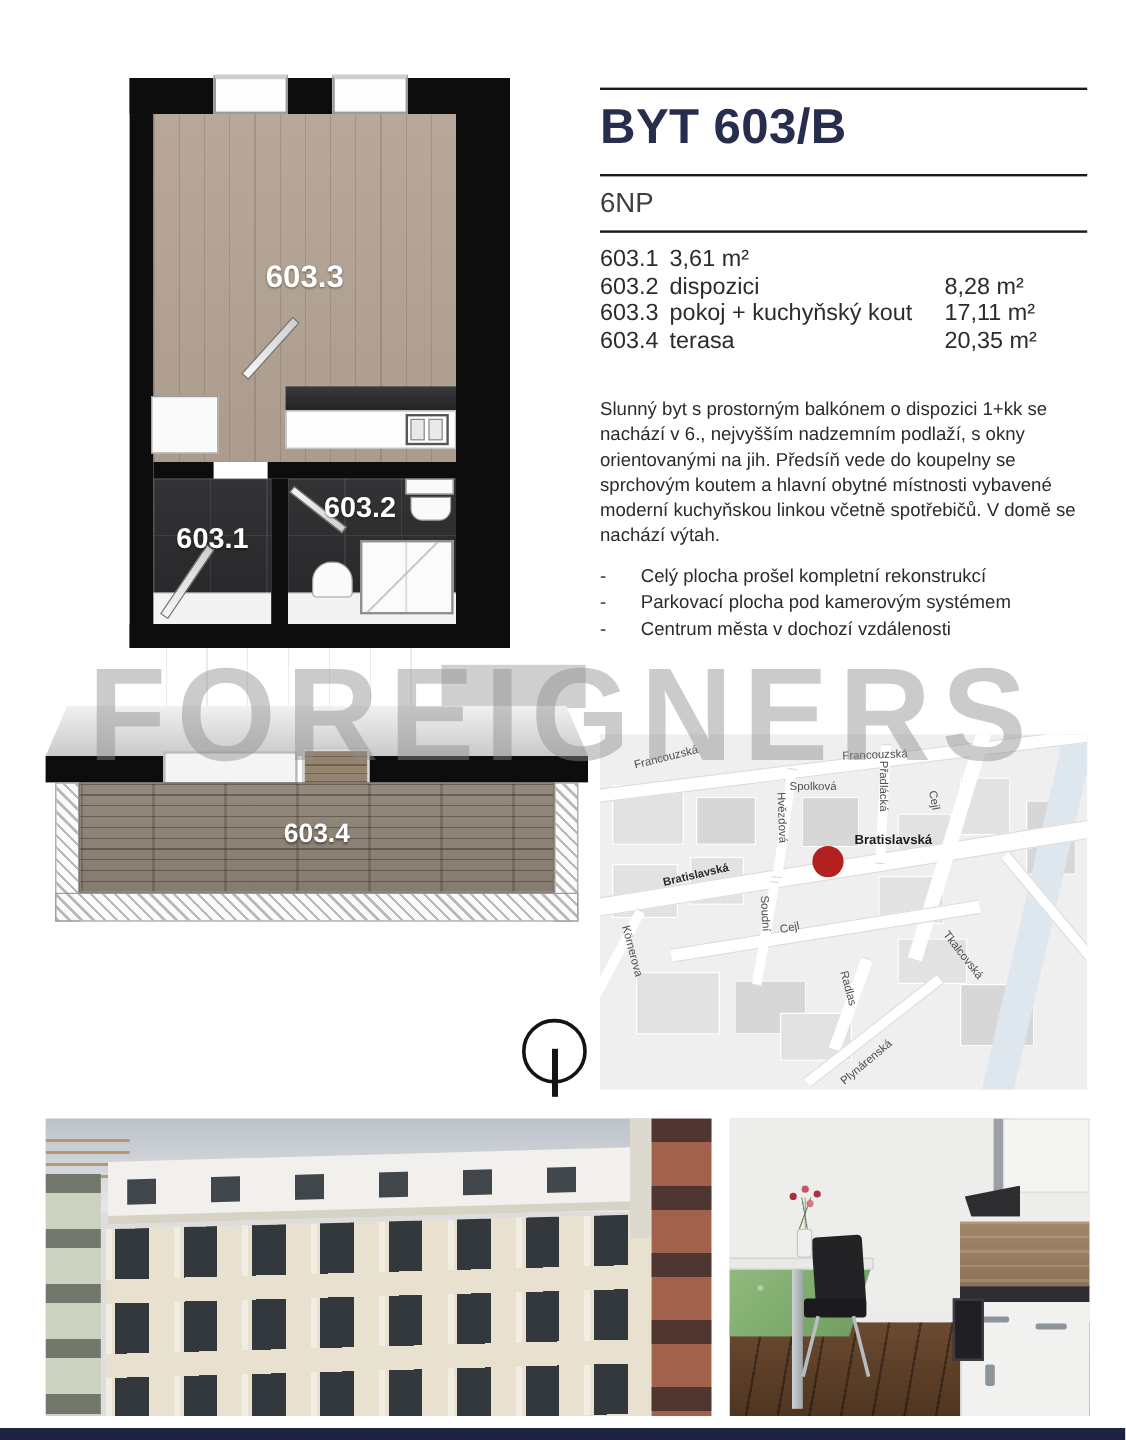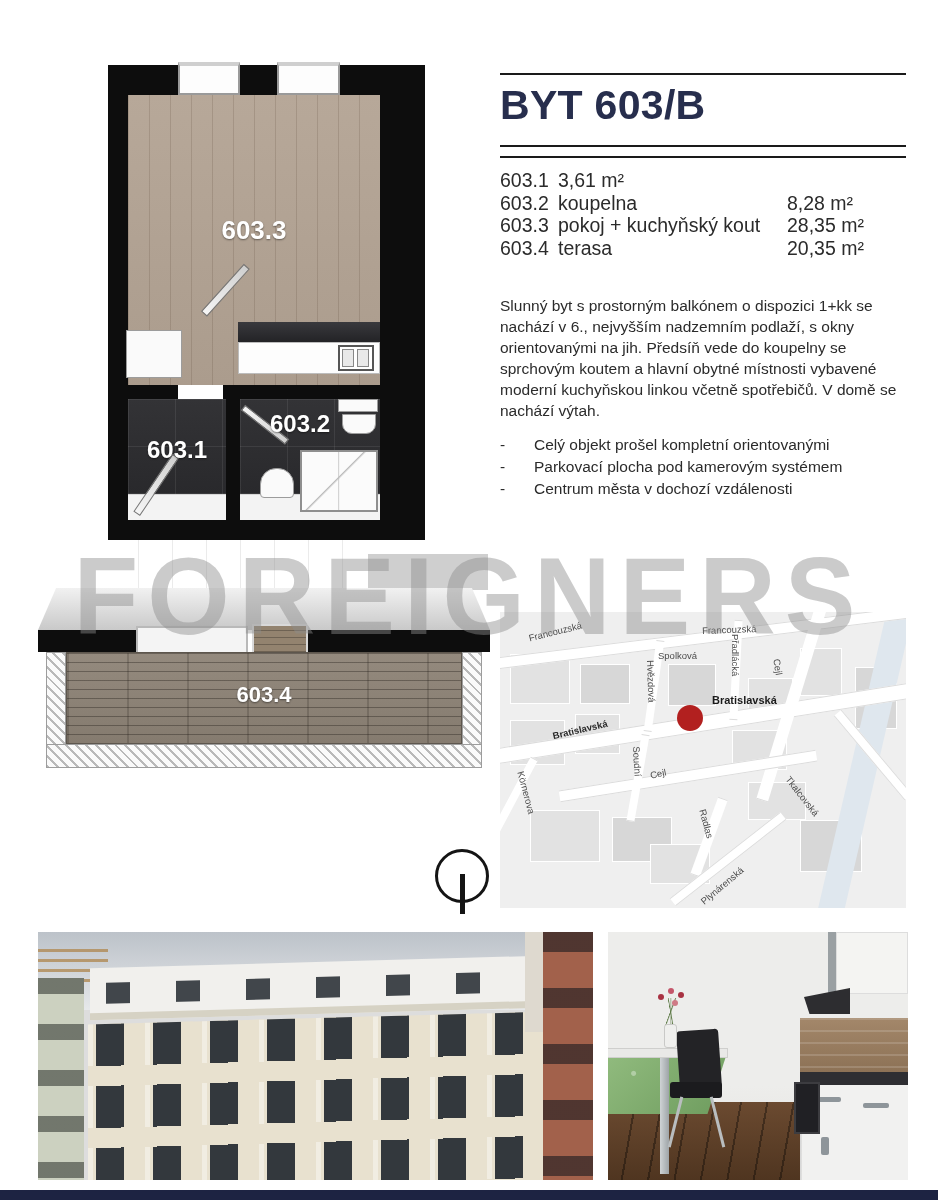--- a/index.html
+++ b/index.html
@@ -213,50 +213,51 @@
 
   <div class="compass"></div>
   <div class="needle"></div>
 
   <div class="watermark">FOREIGNERS</div>
 
   <div class="info">
     <div class="rule r1"></div>
     <div class="big first">BYT 603/B</div>
     <div class="rule r2"></div>
+    <div class="floor">6NP</div>
     <div class="rule r3"></div>
 
     <div class="rooms">
       <div class="room-row">
         <span>603.1</span>
         <span>3,61 m²</span>
       </div>
       <div class="room-row">
         <span>603.2</span>
-        <span>koupelna</span>
+        <span>dispozici</span>
         <span>8,28 m²</span>
       </div>
       <div class="room-row">
         <span>603.3</span>
         <span>pokoj + kuchyňský kout</span>
-        <span>28,35 m²</span>
+        <span>17,11 m²</span>
       </div>
       <div class="room-row">
         <span>603.4</span>
         <span>terasa</span>
         <span>20,35 m²</span>
       </div>
     </div>
 
     <div class="desc">Slunný byt s prostorným balkónem o dispozici 1+kk se nachází v 6., nejvyšším nadzemním podlaží, s okny orientovanými na jih.  Předsíň vede do koupelny se sprchovým koutem a hlavní obytné místnosti vybavené moderní kuchyňskou linkou včetně spotřebičů. V domě se nachází výtah.</div>
 
     <div class="bullets">
       <div class="bullet-row">
         <span>-</span>
-        <span>Celý objekt prošel kompletní orientovanými</span>
+        <span>Celý plocha prošel kompletní rekonstrukcí</span>
       </div>
       <div class="bullet-row">
         <span>-</span>
         <span>Parkovací plocha pod kamerovým systémem</span>
       </div>
       <div class="bullet-row">
         <span>-</span>
         <span>Centrum města v dochozí vzdálenosti</span>
       </div>
     </div>

